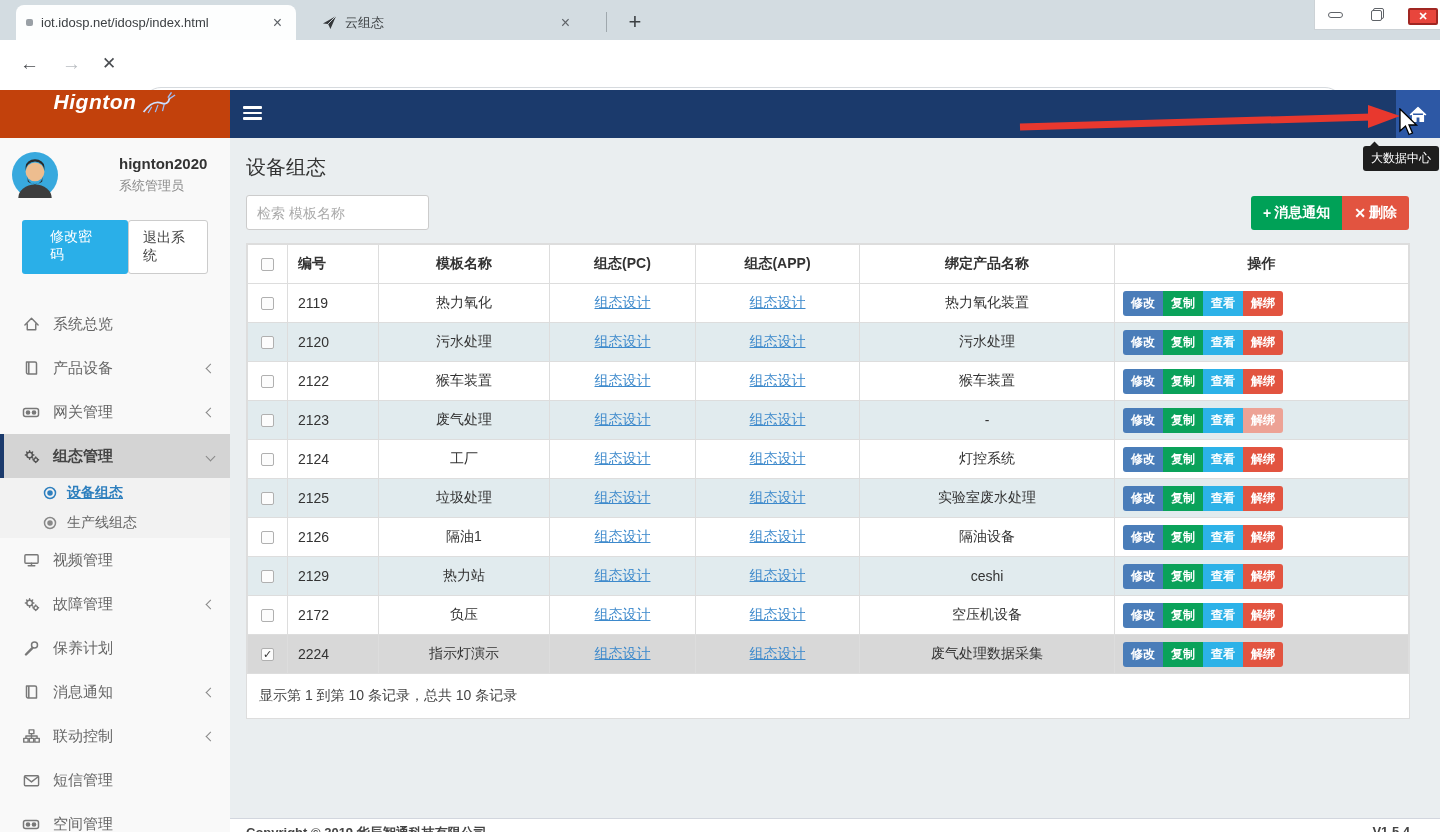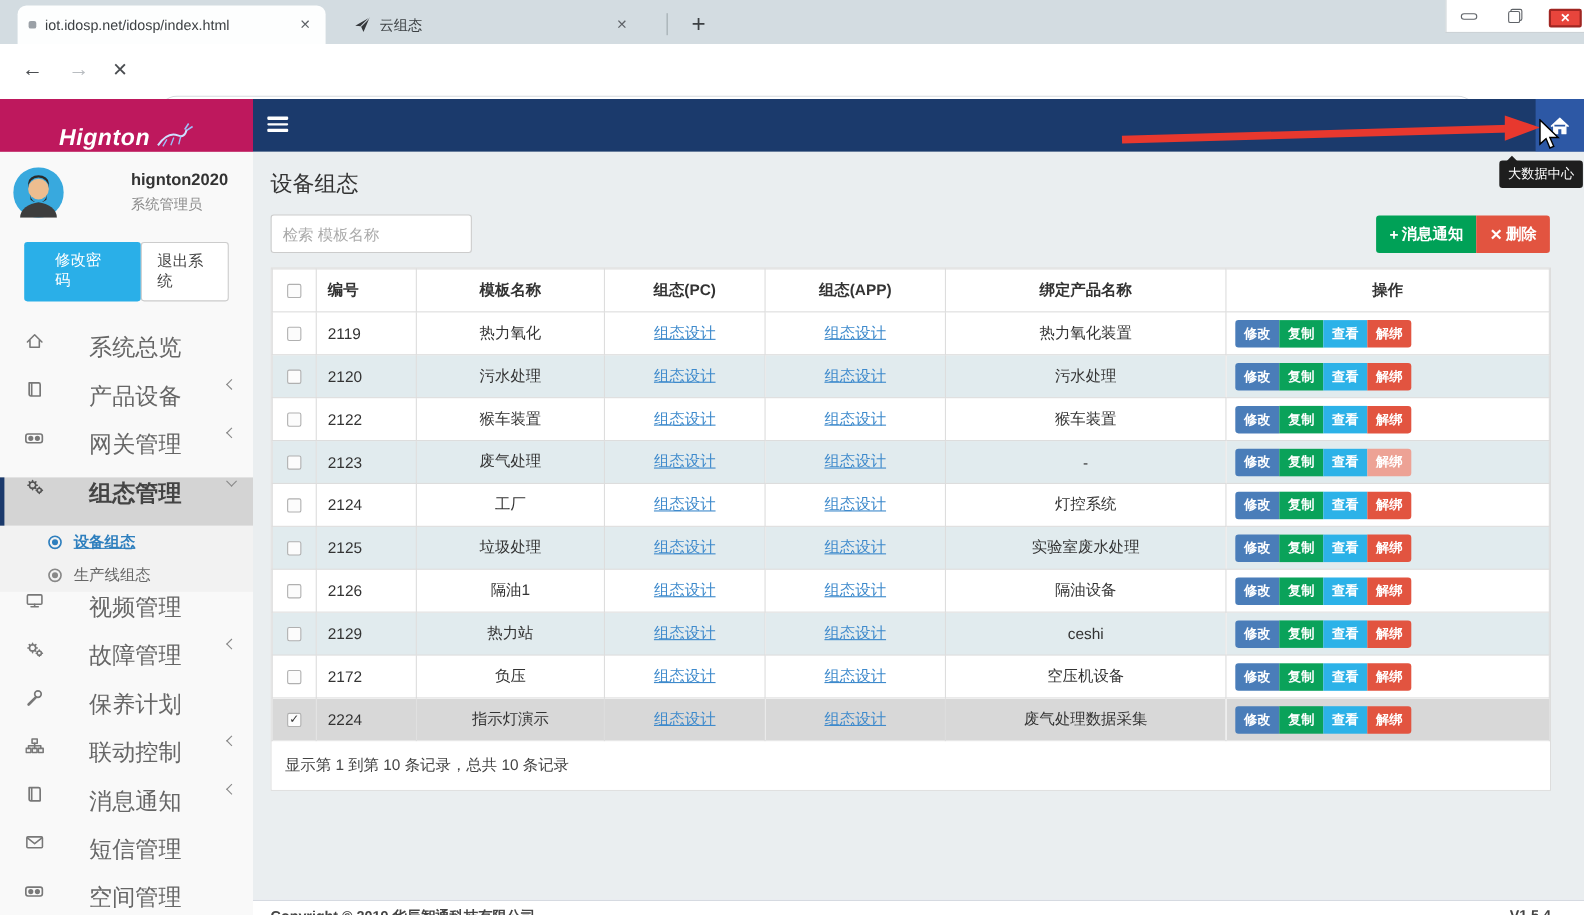--- a/index.html
+++ b/index.html
@@ -40,31 +40,31 @@
   .omni-right { margin-left:auto; display:flex; align-items:center; gap:26px; }
   .zoom-ic { position:relative; width:16px; height:16px; }
   .zoom-ic circle { stroke:#5f6368; fill:none; stroke-width:2; }
   .zoom-ic line { stroke:#5f6368; stroke-width:2; }
   .star-ic { font-size:19px; color:#5f6368; line-height:1; cursor:pointer; }
   .browser-avatar { position:absolute; left:1359px; top:51px; width:27px; height:27px; cursor:pointer; }
   .update-btn { position:absolute; left:1400px; top:51px; width:27px; height:27px; border-radius:50%; background:#e25822; color:#fff; font-size:14px; font-weight:bold; display:flex; align-items:center; justify-content:center; cursor:pointer; }
 
   
   .sidebar { position:absolute; left:0; top:90px; width:230px; height:742px; background:#f9f9f9; }
-  .logo { height:48px; background:#be185d; display:flex; align-items:flex-end; justify-content:center; gap:4px; }
+  .logo { height:48px; background:#c2410c; display:flex; align-items:flex-start; justify-content:center; gap:4px; }
   .logo-text { color:#fff; font-weight:bold; font-style:italic; font-size:21px; letter-spacing:.5px; }
   .user-panel { display:flex; align-items:center; padding:14px 12px 6px 12px;gap:48px; }
   .user-meta { margin-left:13px; }
   .user-name { font-size:15px; font-weight:bold; color:#333; }
   .user-role { font-size:13px; color:#8a8a8a; margin-top:5px; }
   .user-actions { display:flex; justify-content:space-between; padding:16px 22px 14px 22px; }
   .btn-pwd { background:#2aafe8; color:#fff; font-size:14px; padding:8px 28px; border-radius:3px; cursor:pointer; }
   .btn-logout { background:#fff; border:1px solid #ccc; color:#444; font-size:14px; padding:8px 14px; border-radius:3px; cursor:pointer; }
   .menu { list-style:none; margin-top:14px; }
-  .mi { display:flex; height:44px; padding:0 16px; color:#666; font-size:21px; cursor:pointer; border-left:4px solid transparent;gap:28px; }
+  .mi { display:flex; align-items:center; height:44px; padding:0 16px; color:#666; font-size:15px; cursor:pointer; border-left:4px solid transparent; }
   .mi.active { background:#d4d4d4; border-left:4px solid #1b3a6c; color:#444; font-weight:bold; }
   .mic { width:22px; display:flex; justify-content:center; margin-right:11px; color:#787878; }
   .mi.active .mic { color:#555; }
   .mic svg { stroke:currentColor; fill:none; stroke-width:1.5; stroke-linecap:round; stroke-linejoin:round; }
   .chev { margin-left:auto; width:7px; height:7px; border-right:1.6px solid #888; border-bottom:1.6px solid #888; }
   .chev.left { transform:rotate(135deg); }
   .chev.down { transform:rotate(45deg); }
   .submenu { list-style:none; background:#f2f2f2; }
   .smi { display:flex; align-items:center; height:30px; padding-left:42px; font-size:14px; color:#666; cursor:pointer; }
   .smi .mic { width:16px; margin-right:9px; color:#888; }
@@ -282,38 +282,38 @@
         <span class="mic">
             <svg width="16" height="16" viewBox="0 0 16 16">
               <circle cx="11.5" cy="5" r="3"></circle>
               <path d="M3 14.5 L9.3 8.2" stroke-width="2.4"></path>
             </svg>
           </span>
         <span>保养计划</span>
       </li>
       <li class="mi">
         <span class="mic">
+            <svg width="16" height="16" viewBox="0 0 16 16">
+              <path d="M3.5 2 H12 a1.5 1.5 0 0 1 1.5 1.5 V14 H5 a1.5 1.5 0 0 1 -1.5 -1.5 z M5.8 2 V14"></path>
+            </svg>
+          </span>
+        <span>消息通知</span>
+        <span class="chev left"></span>
+      </li>
+      <li class="mi">
+        <span class="mic">
             <svg width="17" height="16" viewBox="0 0 18 16">
               <rect x="6.5" y="1.5" width="5" height="4"></rect>
               <rect x="0.8" y="10.5" width="4.6" height="4"></rect>
               <rect x="6.7" y="10.5" width="4.6" height="4"></rect>
               <rect x="12.6" y="10.5" width="4.6" height="4"></rect>
               <path d="M9 5.5 V8 M3.1 10.5 V8 H14.9 V10.5 M9 8 V10.5"></path>
             </svg>
           </span>
         <span>联动控制</span>
-        <span class="chev left"></span>
-      </li>
-      <li class="mi">
-        <span class="mic">
-            <svg width="16" height="16" viewBox="0 0 16 16">
-              <path d="M3.5 2 H12 a1.5 1.5 0 0 1 1.5 1.5 V14 H5 a1.5 1.5 0 0 1 -1.5 -1.5 z M5.8 2 V14"></path>
-            </svg>
-          </span>
-        <span>消息通知</span>
         <span class="chev left"></span>
       </li>
       <li class="mi">
         <span class="mic">
             <svg width="17" height="15" viewBox="0 0 18 15">
               <rect x="1.5" y="2.5" width="15" height="10.5" rx="1"></rect>
               <path d="M2 3.5 L9 9 L16 3.5"></path>
             </svg>
           </span>
         <span>短信管理</span>

